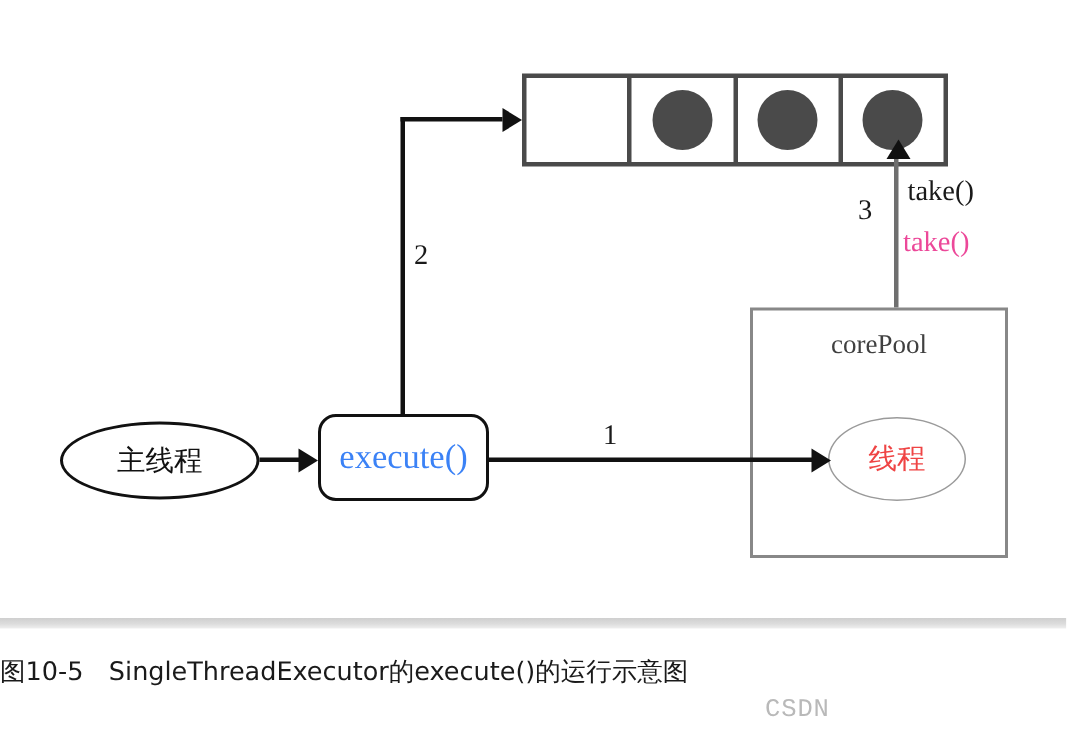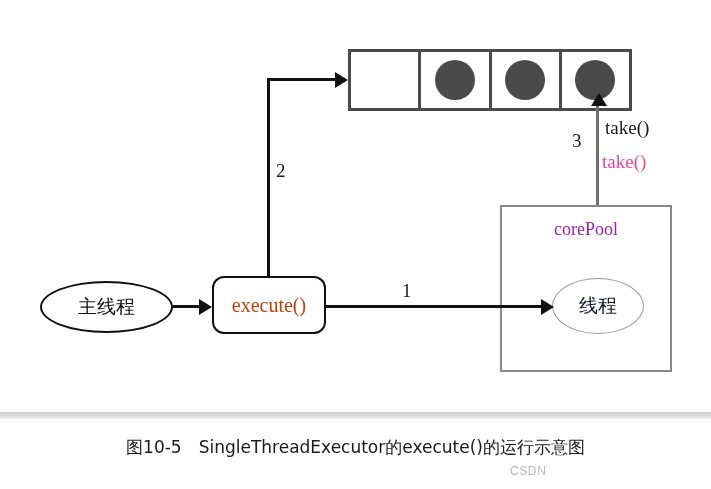--- a/index.html
+++ b/index.html
@@ -68,41 +68,41 @@
     border: 2px solid #888888;
     box-sizing: border-box;
     background: #ffffff;
   }
   #corepool-label {
     left: 500px;
     top: 219px;
     width: 172px;
     text-align: center;
     font-size: 18px;
-    color: #a21caf;
+    color: #404040;
   }
 
   
   #thread-ellipse {
     left: 552px;
     top: 278px;
     width: 92px;
     height: 56px;
     border: 1px solid #9a9a9a;
     border-radius: 50%;
     box-sizing: border-box;
     background: #ffffff;
     display: flex;
     align-items: center;
     justify-content: center;
   }
   #thread-ellipse .cn {
     font-family: Liberation Sans, sans-serif;
     font-size: 19px;
-    color: #0f172a;
+    color: #ef4444;
   }
 
   #main-thread-ellipse {
     left: 40px;
     top: 281px;
     width: 133px;
     height: 52px;
     border: 2px solid #111111;
     border-radius: 50%;
     box-sizing: border-box;
@@ -125,22 +125,22 @@
     height: 58px;
     border: 2px solid #111111;
     border-radius: 12px;
     box-sizing: border-box;
     background: #ffffff;
     display: flex;
     align-items: center;
     justify-content: center;
   }
   #execute-box .lbl {
-    font-size: 20px;
-    color: #c2410c;
+    font-size: 23px;
+    color: #3b82f6;
   }
 
   
   .line-h-black {
     background: #111111;
     height: 3px;
   }
   .line-v-black {
     background: #111111;
     width: 3px;
@@ -181,34 +181,34 @@
     left: 0;
     top: 412px;
     width: 711px;
     height: 7px;
     background: linear-gradient(to bottom, #cfcfcf 0%, #dcdcdc 55%, #efefef 100%);
   }
   #caption {
     left: 0;
     top: 436px;
     width: 711px;
-    text-align: center;
+    text-align: left;
     font-size: 17px;
     color: #1a1a1a;
   }
   #caption .cn {
     font-family: "DejaVu Sans", "Liberation Sans", sans-serif;
   }
 
   
   #watermark-csdn {
     left: 510px;
     top: 464px;
-    font-family: Liberation Sans, sans-serif;
-    font-size: 12px;
+    font-family: Liberation Mono, monospace;
+    font-size: 17px;
     color: #b9b9b9;
     letter-spacing: 0.6px;
     white-space: nowrap;
   }
   #watermark-user {
     left: 556px;
     top: 462px;
     font-family: "DejaVu Sans", "Liberation Sans", sans-serif;
     font-size: 13px;
     color: #c2c2c2;

